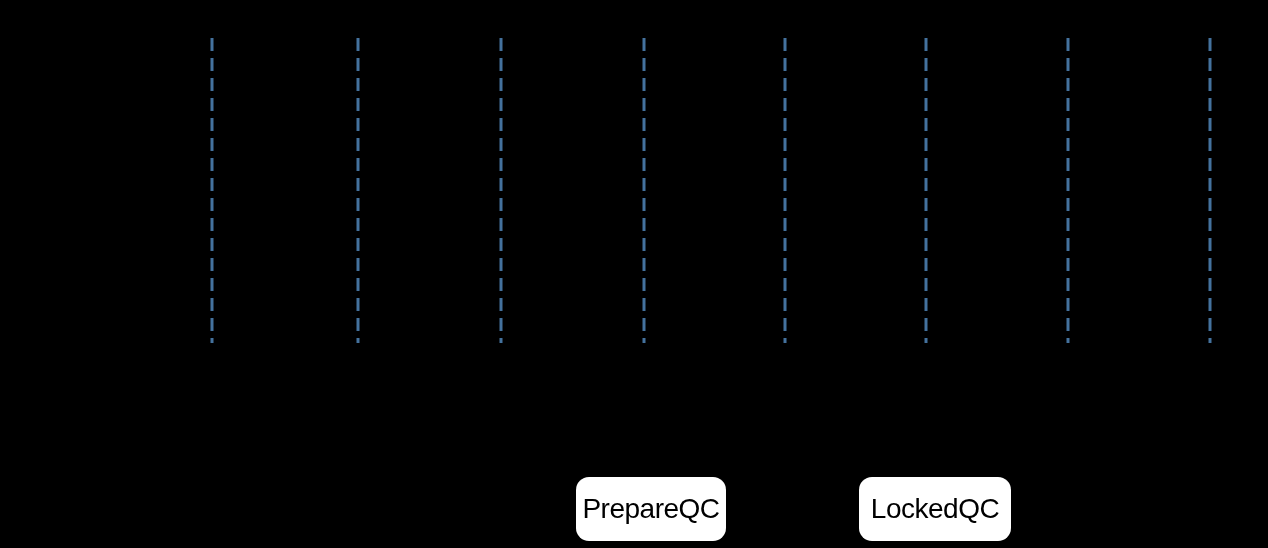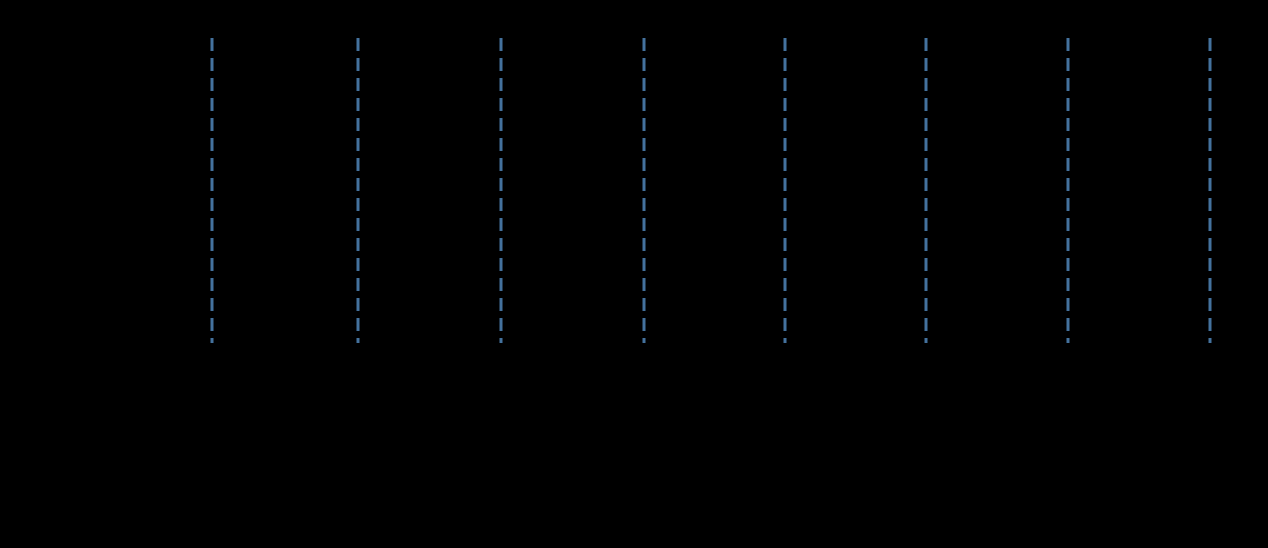--- a/index.html
+++ b/index.html
@@ -56,15 +56,21 @@
       <line x1="212" x2="212" y1="38" y2="343" stroke="#44729e" stroke-width="3" stroke-dasharray="13,7"></line>
       <line x1="358" x2="358" y1="38" y2="343" stroke="#44729e" stroke-width="3" stroke-dasharray="13,7"></line>
       <line x1="501" x2="501" y1="38" y2="343" stroke="#44729e" stroke-width="3" stroke-dasharray="13,7"></line>
       <line x1="644" x2="644" y1="38" y2="343" stroke="#44729e" stroke-width="3" stroke-dasharray="13,7"></line>
       <line x1="785" x2="785" y1="38" y2="343" stroke="#44729e" stroke-width="3" stroke-dasharray="13,7"></line>
       <line x1="926" x2="926" y1="38" y2="343" stroke="#44729e" stroke-width="3" stroke-dasharray="13,7"></line>
       <line x1="1068" x2="1068" y1="38" y2="343" stroke="#44729e" stroke-width="3" stroke-dasharray="13,7"></line>
       <line x1="1210" x2="1210" y1="38" y2="343" stroke="#44729e" stroke-width="3" stroke-dasharray="13,7"></line>
     </svg>
 
+  <div class="qc-label" id="label-prepareqc">
+    <span>PrepareQC</span>
+  </div>
 
+  <div class="qc-label" id="label-lockedqc">
+    <span>LockedQC</span>
+  </div>
 
 </div>
 
 </body></html>

